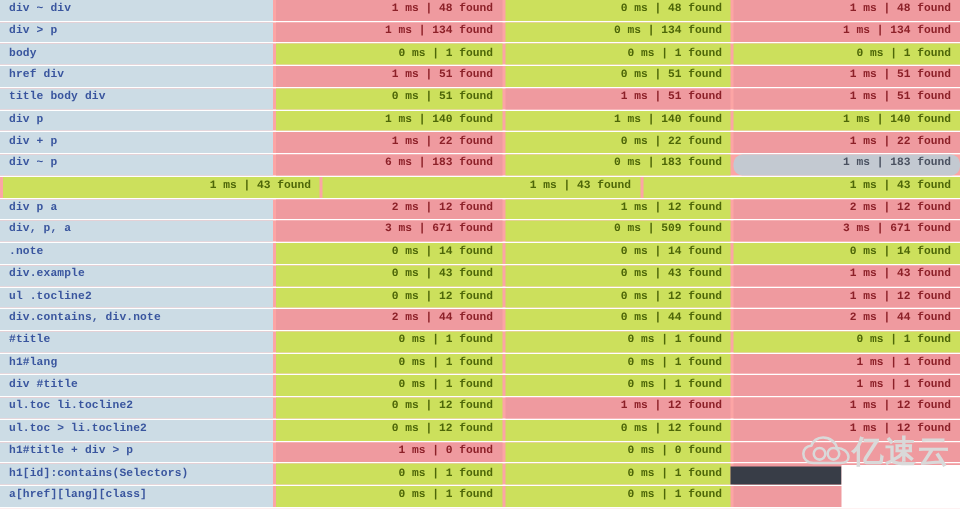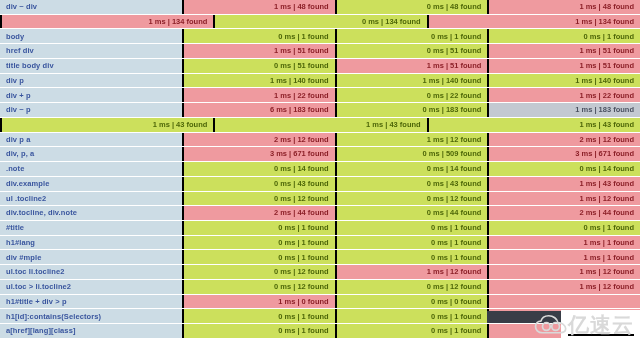--- a/index.html
+++ b/index.html
@@ -19,23 +19,24 @@
     height: 339px;
     display: flex;
     flex-direction: column;
     background: #ffffff;
     position: relative;
   }
   .row {
     display: flex;
     flex: 1 1 0;
     min-height: 0;
-    background: #000000;
+    background: #fca5a5;
     box-sizing: border-box;
     border-bottom: 1px solid #ffffff;
+    font-family: Liberation Mono, monospace;
   }
   .cell {
     display: flex;
     align-items: center;
     box-sizing: border-box;
     font-size: 7.5px;
     line-height: 1;
     white-space: nowrap;
     overflow: hidden;
     height: 100%;
@@ -61,30 +62,30 @@
     color: #4d6608;
     text-align: right;
   }
   .c-res.r {
     background: #ef9a9f;
     color: #8c2028;
   }
   .c-res.n {
     background: #c3c9d1;
     color: #4a5160;
+    border-radius: 6px;
   }
   
   .wm {
     position: absolute;
     right: 6px;
-    bottom: 0;
+    bottom: 24px;
     display: flex;
     align-items: center;
     pointer-events: none;
-    text-decoration: underline;
   }
   .wm-cloud {
     width: 34px;
     height: 22px;
     flex: 0 0 34px;
   }
   .wm-text {
     font-size: 21px;
     font-weight: bold;
     color: #d9d9d9;
@@ -100,20 +101,21 @@
 <body>
 
 <div id="bench">
     <div class="row">
       <div class="cell c-sel">div ~ div</div>
       <div class="cell c-res r">1 ms | 48 found</div>
       <div class="cell c-res g">0 ms | 48 found</div>
       <div class="cell c-res r">1 ms | 48 found</div>
     </div>
     <div class="row">
+      <div class="cell c-sel">div &gt; p</div>
       <div class="cell c-res r">1 ms | 134 found</div>
       <div class="cell c-res g">0 ms | 134 found</div>
       <div class="cell c-res r">1 ms | 134 found</div>
     </div>
     <div class="row">
       <div class="cell c-sel">body</div>
       <div class="cell c-res g">0 ms | 1 found</div>
       <div class="cell c-res g">0 ms | 1 found</div>
       <div class="cell c-res g">0 ms | 1 found</div>
     </div>
@@ -176,39 +178,39 @@
       <div class="cell c-res g">0 ms | 43 found</div>
       <div class="cell c-res r">1 ms | 43 found</div>
     </div>
     <div class="row">
       <div class="cell c-sel">ul .tocline2</div>
       <div class="cell c-res g">0 ms | 12 found</div>
       <div class="cell c-res g">0 ms | 12 found</div>
       <div class="cell c-res r">1 ms | 12 found</div>
     </div>
     <div class="row">
-      <div class="cell c-sel">div.tocline, div.note</div>
+      <div class="cell c-sel">div.contains, div.note</div>
       <div class="cell c-res r">2 ms | 44 found</div>
       <div class="cell c-res g">0 ms | 44 found</div>
       <div class="cell c-res r">2 ms | 44 found</div>
     </div>
     <div class="row">
       <div class="cell c-sel">#title</div>
       <div class="cell c-res g">0 ms | 1 found</div>
       <div class="cell c-res g">0 ms | 1 found</div>
       <div class="cell c-res g">0 ms | 1 found</div>
     </div>
     <div class="row">
       <div class="cell c-sel">h1#lang</div>
       <div class="cell c-res g">0 ms | 1 found</div>
       <div class="cell c-res g">0 ms | 1 found</div>
       <div class="cell c-res r">1 ms | 1 found</div>
     </div>
     <div class="row">
-      <div class="cell c-sel">div #mple</div>
+      <div class="cell c-sel">div #title</div>
       <div class="cell c-res g">0 ms | 1 found</div>
       <div class="cell c-res g">0 ms | 1 found</div>
       <div class="cell c-res r">1 ms | 1 found</div>
     </div>
     <div class="row">
       <div class="cell c-sel">ul.toc li.tocline2</div>
       <div class="cell c-res g">0 ms | 12 found</div>
       <div class="cell c-res r">1 ms | 12 found</div>
       <div class="cell c-res r">1 ms | 12 found</div>
     </div>

